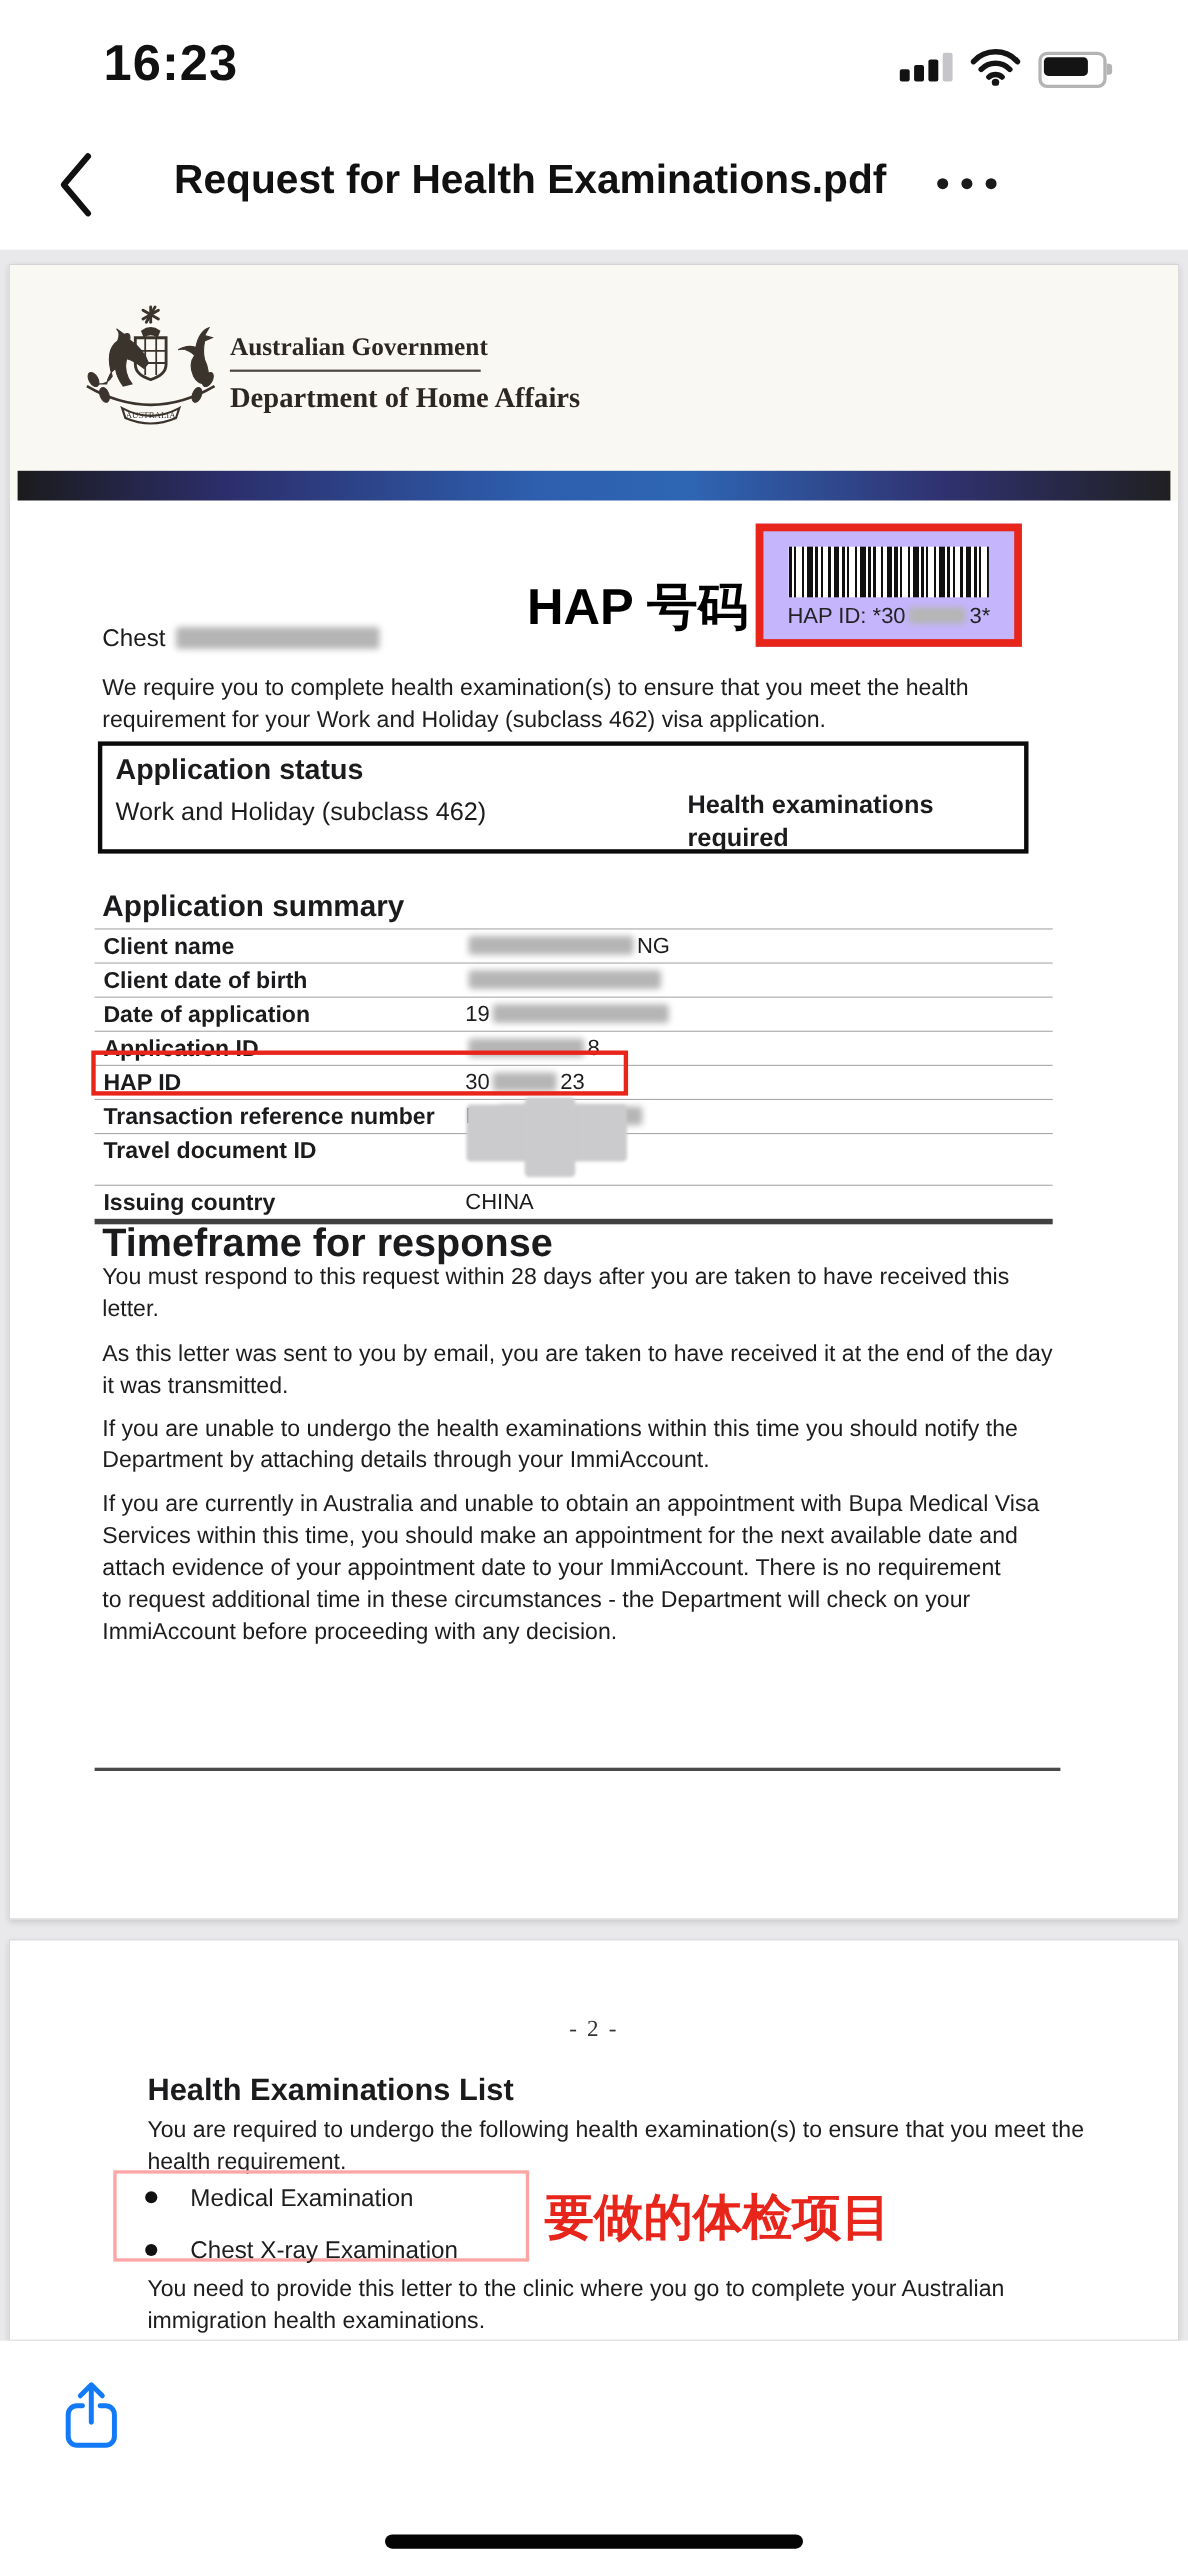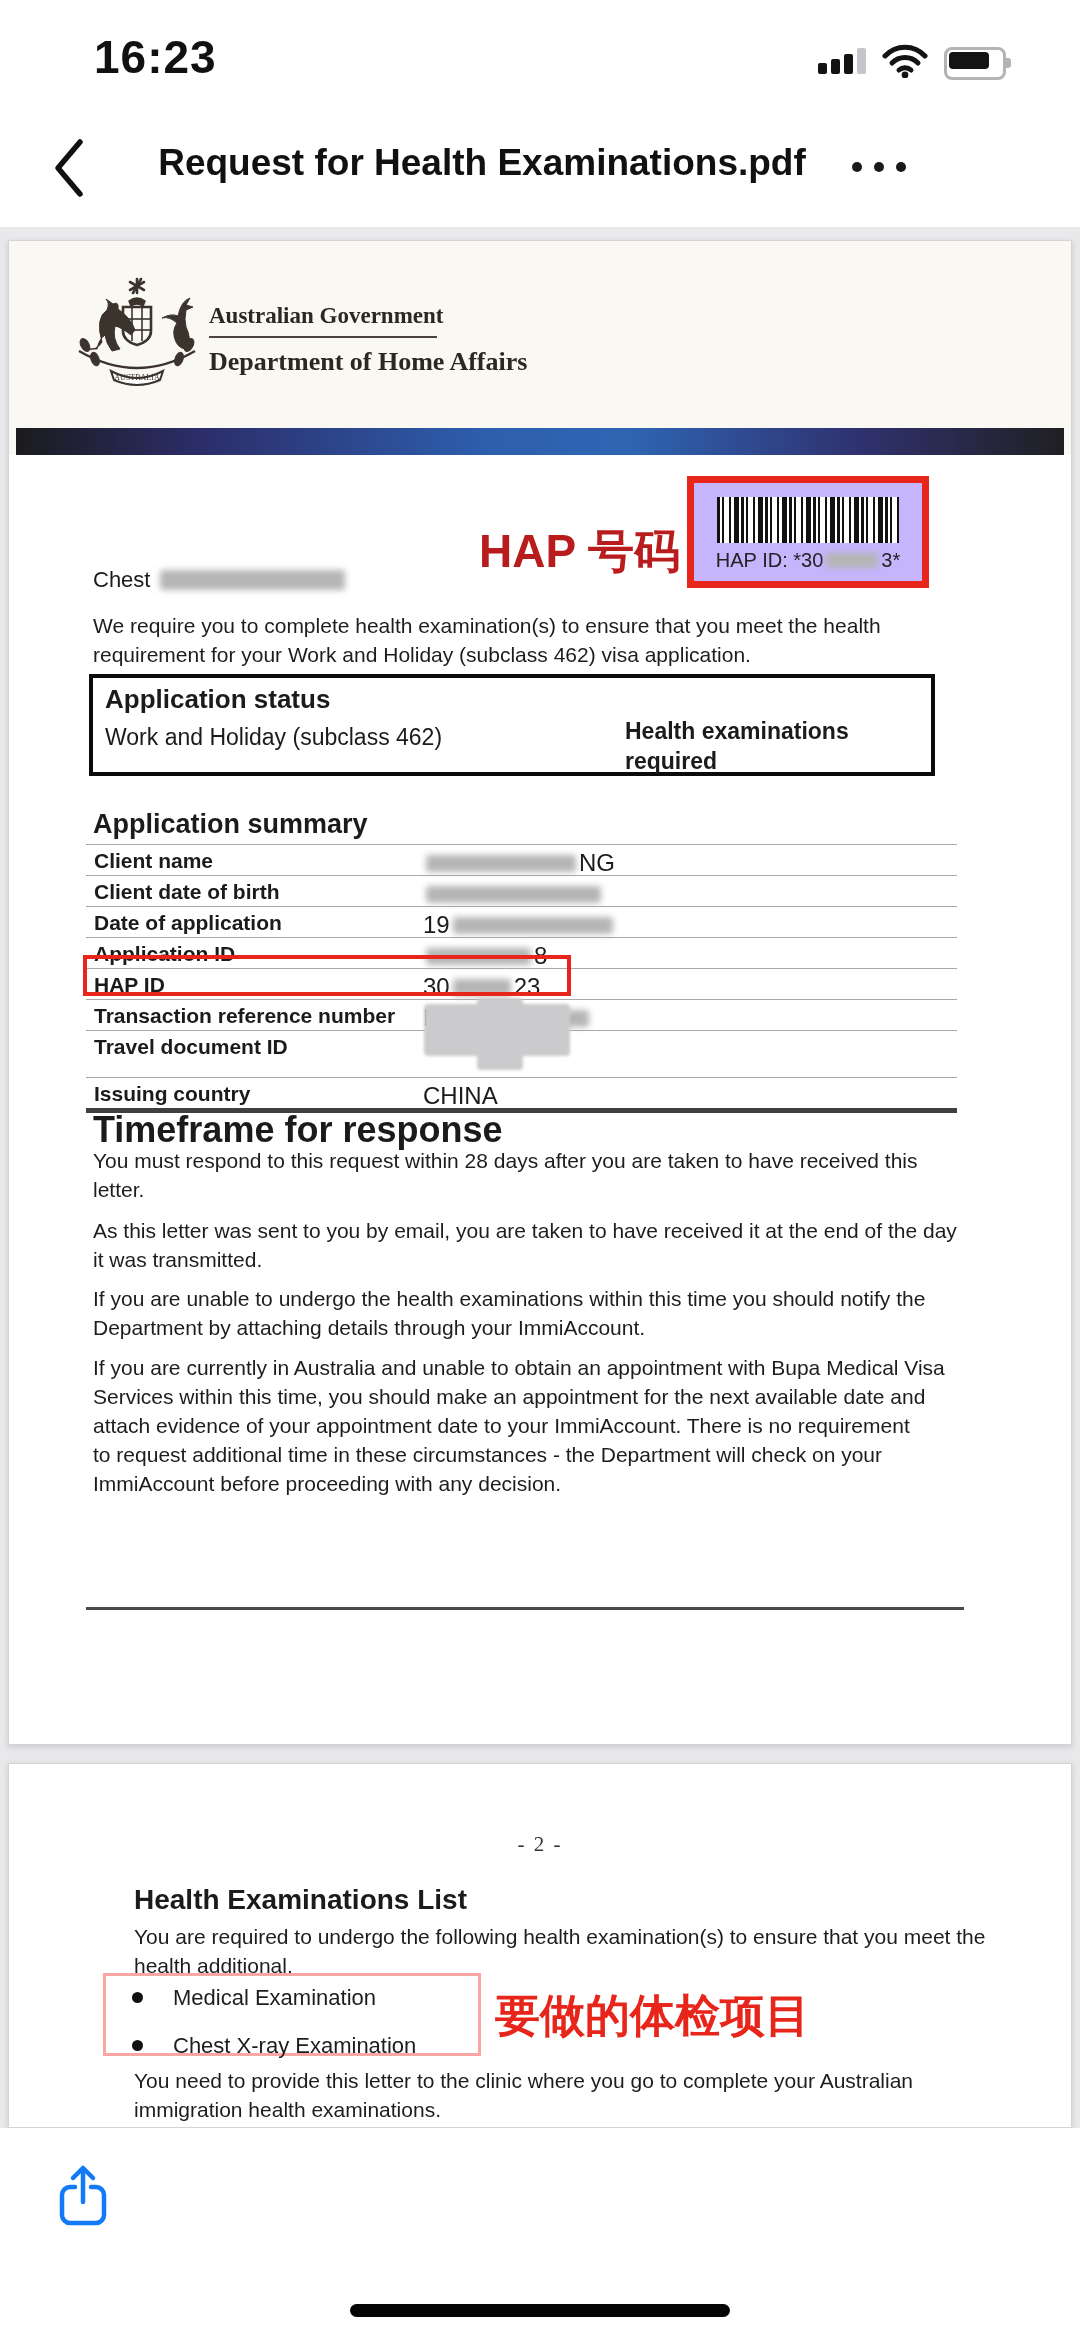--- a/index.html
+++ b/index.html
@@ -41,38 +41,38 @@
   .govtext .rule{width:228px;height:2px;background:#4c453e;margin:7px 0 9px 0;}
   .govtext .l2{font-size:26px;font-weight:bold;}
   .gradbar{position:absolute;left:7px;top:187px;width:1048px;height:27px;
            background:linear-gradient(90deg,#1b1b1d 0%,#2c2e6b 18%,#2d5fae 45%,#2e66b4 58%,#303271 80%,#202022 100%);}
 
   .barcodebox{position:absolute;left:678px;top:235px;width:228px;height:98px;
               border:7px solid #e8251a;background:#c4b5fd;text-align:center;}
   .bars{margin:14px auto 0;width:182px;height:46px;
         background:repeating-linear-gradient(90deg,#101010 0 3px,#fff 3px 5px,#101010 5px 7px,#fff 7px 12px,#101010 12px 14px,#fff 14px 17px,#101010 17px 22px,#fff 22px 24px);}
   .bclabel{margin-top:6px;font-size:20px;color:#222;}
-  .hapannot{position:absolute;left:470px;top:280px;font-size:46px;font-weight:bold;color:#b91c1c;white-space:nowrap;}
+  .hapannot{position:absolute;left:470px;top:280px;font-size:46px;font-weight:bold;color:#000000;white-space:nowrap;}
 
   .bodytext{font-size:21px;line-height:29px;color:#1d1d1f;white-space:pre-line;}
   .dear{position:absolute;left:84px;top:326px;font-size:22px;}
   .intro{position:absolute;left:84px;top:370px;width:900px;}
 
   .statusbox{position:absolute;left:80px;top:433px;width:846px;height:102px;
              border:4px solid #0b0b0b;box-sizing:border-box;}
   .statusbox .sbt{position:absolute;left:12px;top:6px;font-size:26px;font-weight:bold;}
   .statusbox .sbl{position:absolute;left:12px;top:46px;font-size:23px;}
   .statusbox .sbr{position:absolute;left:532px;top:38px;width:300px;font-size:23px;font-weight:bold;line-height:30px;white-space:pre-line;}
 
   .sumtitle{position:absolute;left:84px;top:568px;font-size:27px;font-weight:bold;}
   .sumtable{position:absolute;left:77px;top:603px;width:871px;}
   .srow{position:relative;height:30px;border-top:1px solid #a8a8aa;}
   .srow:last-child{border-bottom:5px solid #404040;margin-top:16px;}
   .srow .lab{position:absolute;left:8px;top:4px;font-size:21px;font-weight:bold;}
-  .srow .val{position:absolute;left:337px;top:4px;font-size:24px;}
+  .srow .val{position:absolute;left:337px;top:4px;font-size:20px;}
   .smudge{display:inline-block;height:17px;background:#b5b5b5;border-radius:3px;
           filter:blur(3px);vertical-align:middle;margin:0 3px 3px 3px;}
   .hapoutline{position:absolute;left:74px;top:714px;width:488px;height:41px;
               border:4px solid #e8251a;box-sizing:border-box;}
   .blob{position:absolute;background:#cbcbcd;filter:blur(1.5px);border-radius:4px;}
 
   .tftitle{position:absolute;left:84px;top:868px;font-size:36px;font-weight:bold;}
   .tfp1{position:absolute;left:84px;top:905px;width:900px;}
   .tfp2{position:absolute;left:84px;top:975px;width:900px;}
   .tfp3{position:absolute;left:84px;top:1043px;width:900px;}
@@ -258,21 +258,21 @@
 attach evidence of your appointment date to your ImmiAccount. There is no requirement
 to request additional time in these circumstances - the Department will check on your
 ImmiAccount before proceeding with any decision.</div>
       <div class="endrule"></div>
     </div>
 
     <div class="pagecard card2">
       <div class="pgnum">- 2 -</div>
       <div class="heltitle">Health Examinations List</div>
       <div class="helintro bodytext">You are required to undergo the following health examination(s) to ensure that you meet the
-health additional.</div>
+health requirement.</div>
 
       <div class="exambox">
         <div class="exitem ex1"><span class="dot"></span><span>Medical Examination</span></div>
         <div class="exitem ex2"><span class="dot"></span><span>Chest X-ray Examination</span></div>
       </div>
       <div class="examannot">要做的体检项目</div>
 
       <div class="helfooter bodytext">You need to provide this letter to the clinic where you go to complete your Australian
 immigration health examinations.</div>
     </div>

